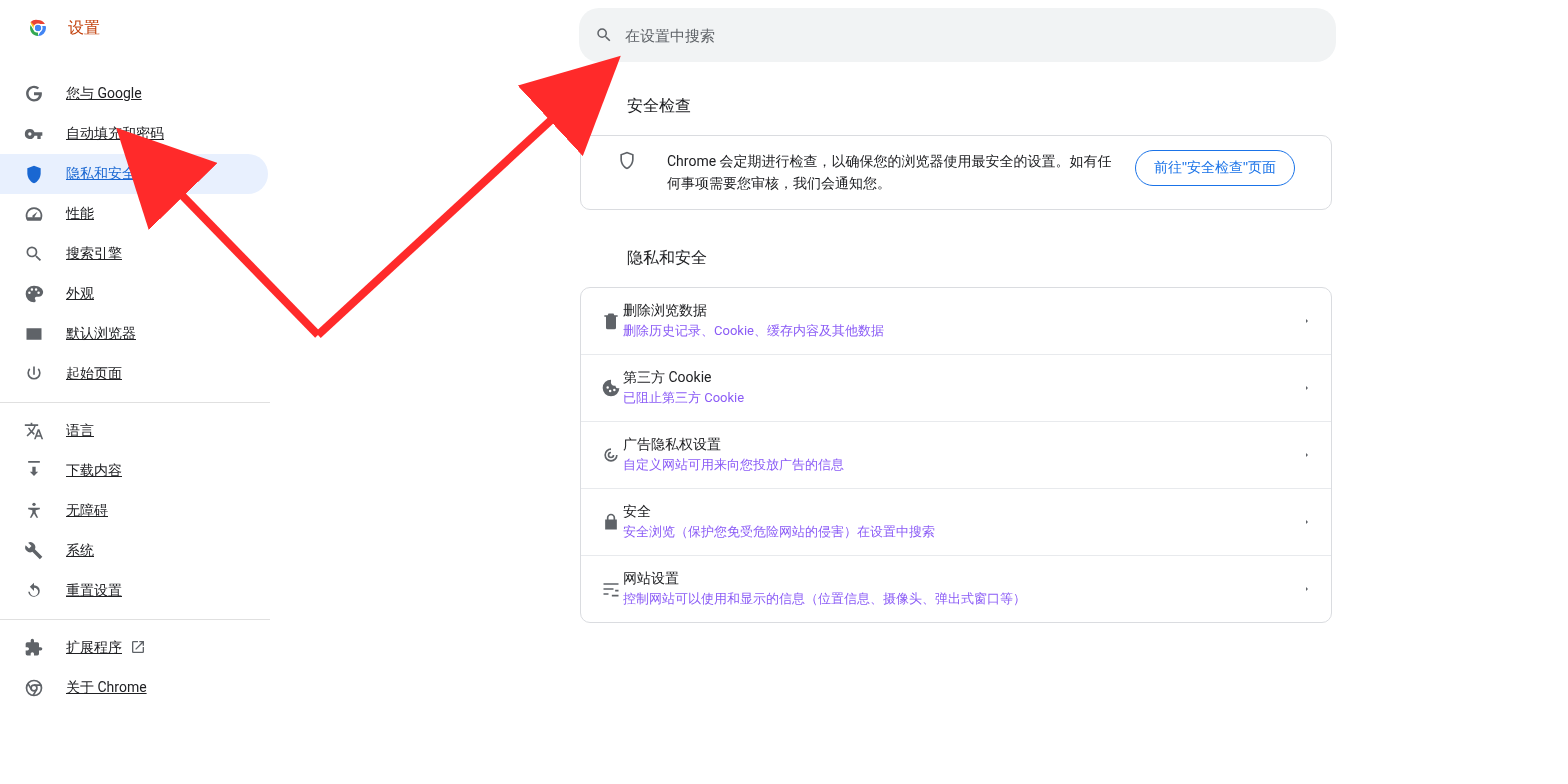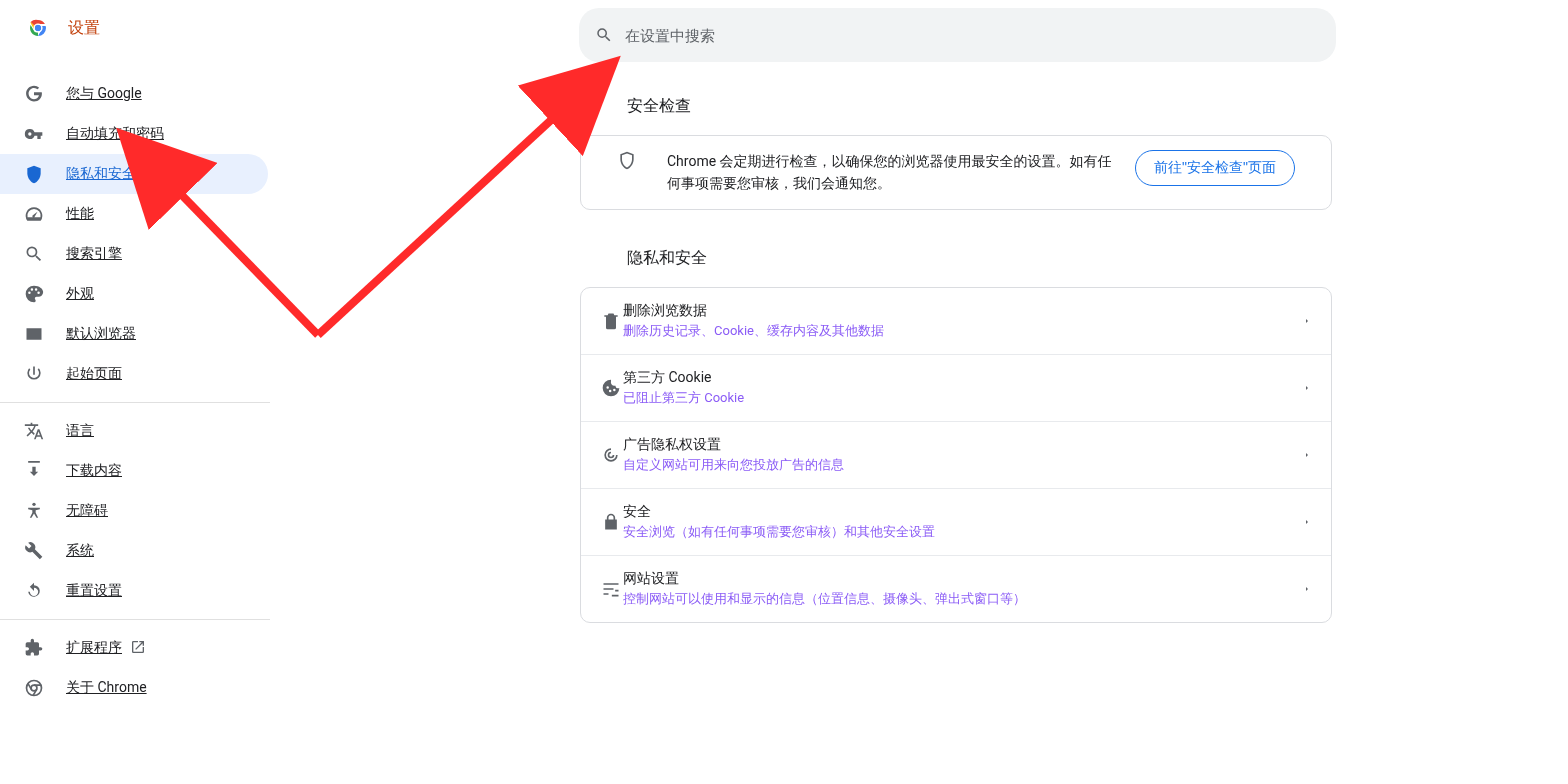--- a/index.html
+++ b/index.html
@@ -264,21 +264,21 @@
         </div>
 
         <div class="row">
           <span class="row-icon">
               <svg viewBox="0 0 24 24" width="20" height="20">
                 <path d="M17 9V7a5 5 0 0 0-10 0v2H5v12h14V9h-2zM9 7a3 3 0 0 1 6 0v2H9V7z"></path>
               </svg>
             </span>
           <div class="row-text">
             <div class="row-title">安全</div>
-            <div class="row-sub">安全浏览（如有任何事项需要您审核）和其他安全设置</div>
+            <div class="row-sub">安全浏览（保护您免受危险网站的侵害）在设置中搜索</div>
           </div>
           <svg class="chevron" viewBox="0 0 24 24" width="18" height="18">
               <path d="M9 6l6 6-6 6z"></path>
             </svg>
         </div>
 
         <div class="row">
           <span class="row-icon">
               <svg viewBox="0 0 24 24" width="20" height="20">
                 <path d="M3 17h6v2H3v-2zm0-6h12v2H3v-2zm0-6h18v2H3V5zm14 10v-2h4v2h-4zm-4 6v-2h8v2h-8z"></path>

